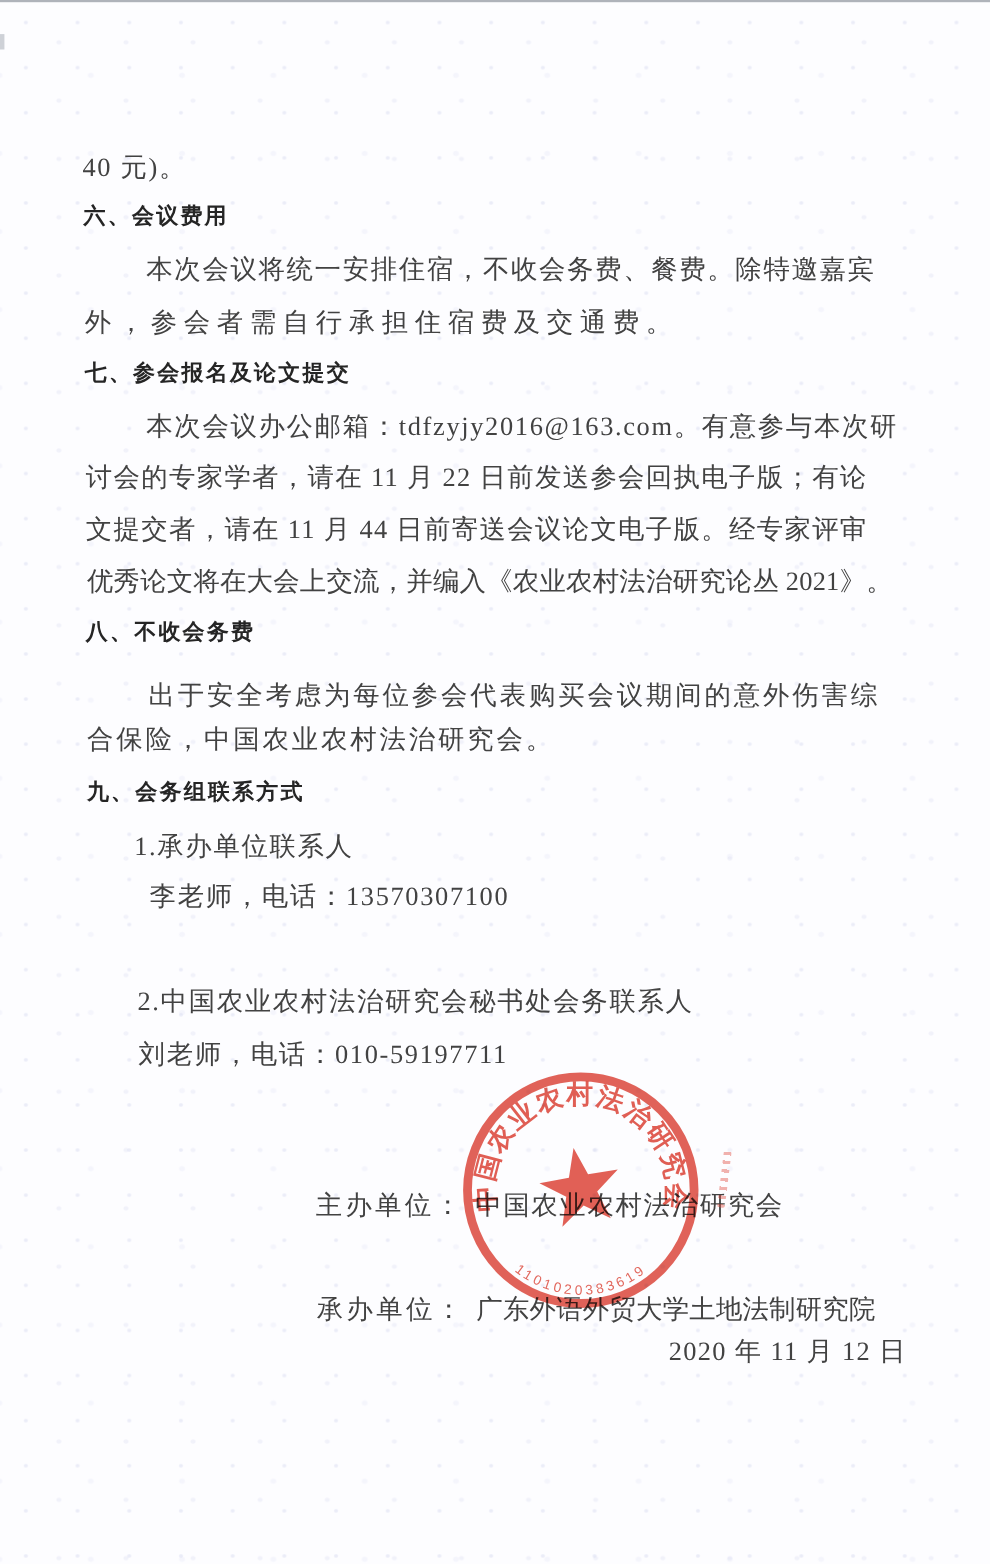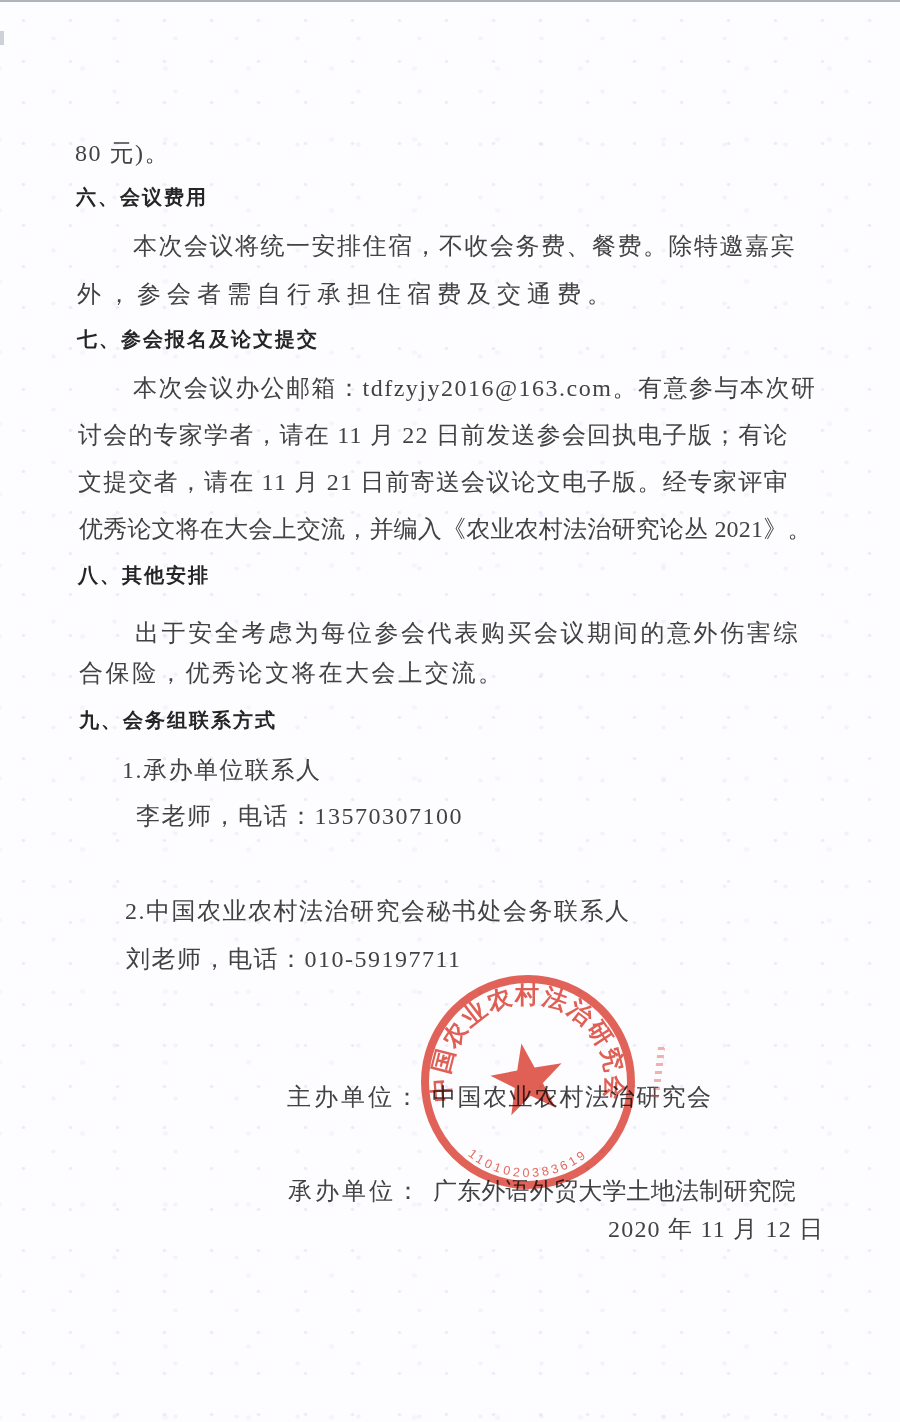--- a/index.html
+++ b/index.html
@@ -43,35 +43,35 @@
   }
 </style>
 </head>
 <body>
 
 <div class="page">
 
   <div class="top-edge"></div>
   <div class="left-notch"></div>
 
-  <div class="ln" style="left:75px;top:140px;">80 元)。</div>
+  <div class="ln" style="left:75px;top:140px;">40 元)。</div>
 
   <div class="hd" style="left:76px;top:186px;">六、会议费用</div>
   <div class="ln" style="left:133px;top:233px;">本次会议将统一安排住宿，不收会务费、餐费。除特邀嘉宾</div>
   <div class="ln ls6" style="left:77px;top:281px;">外，参会者需自行承担住宿费及交通费。</div>
 
   <div class="hd" style="left:77px;top:328px;">七、参会报名及论文提交</div>
   <div class="ln" style="left:133px;top:375px;">本次会议办公邮箱：tdfzyjy2016@163.com。有意参与本次研</div>
   <div class="ln ls1" style="left:78px;top:422px;">讨会的专家学者，请在 11 月 22 日前发送参会回执电子版；有论</div>
-  <div class="ln ls1" style="left:78px;top:469px;">文提交者，请在 11 月 21 日前寄送会议论文电子版。经专家评审</div>
+  <div class="ln ls1" style="left:78px;top:469px;">文提交者，请在 11 月 44 日前寄送会议论文电子版。经专家评审</div>
   <div class="ln ls0" style="left:79px;top:516px;">优秀论文将在大会上交流，并编入《农业农村法治研究论丛 2021》。</div>
 
-  <div class="hd" style="left:78px;top:564px;">八、其他安排</div>
+  <div class="hd" style="left:78px;top:564px;">八、不收会务费</div>
   <div class="ln ls26" style="left:135px;top:620px;">出于安全考虑为每位参会代表购买会议期间的意外伤害综</div>
-  <div class="ln ls26" style="left:79px;top:660px;">合保险，优秀论文将在大会上交流。</div>
+  <div class="ln ls26" style="left:79px;top:660px;">合保险，中国农业农村法治研究会。</div>
 
   <div class="hd" style="left:79px;top:709px;">九、会务组联系方式</div>
   <div class="ln" style="left:122px;top:757px;">1.承办单位联系人</div>
   <div class="ln" style="left:136px;top:803px;text-align:center;">李老师，电话：13570307100</div>
   <div class="ln" style="left:125px;top:898px;">2.中国农业农村法治研究会秘书处会务联系人</div>
   <div class="ln" style="left:126px;top:946px;">刘老师，电话：010-59197711</div>
 
   <div class="ln" style="left:287px;top:1084px;">
     <span class="org-label">主办单位：</span><span class="org-value">中国农业农村法治研究会</span>
   </div>

